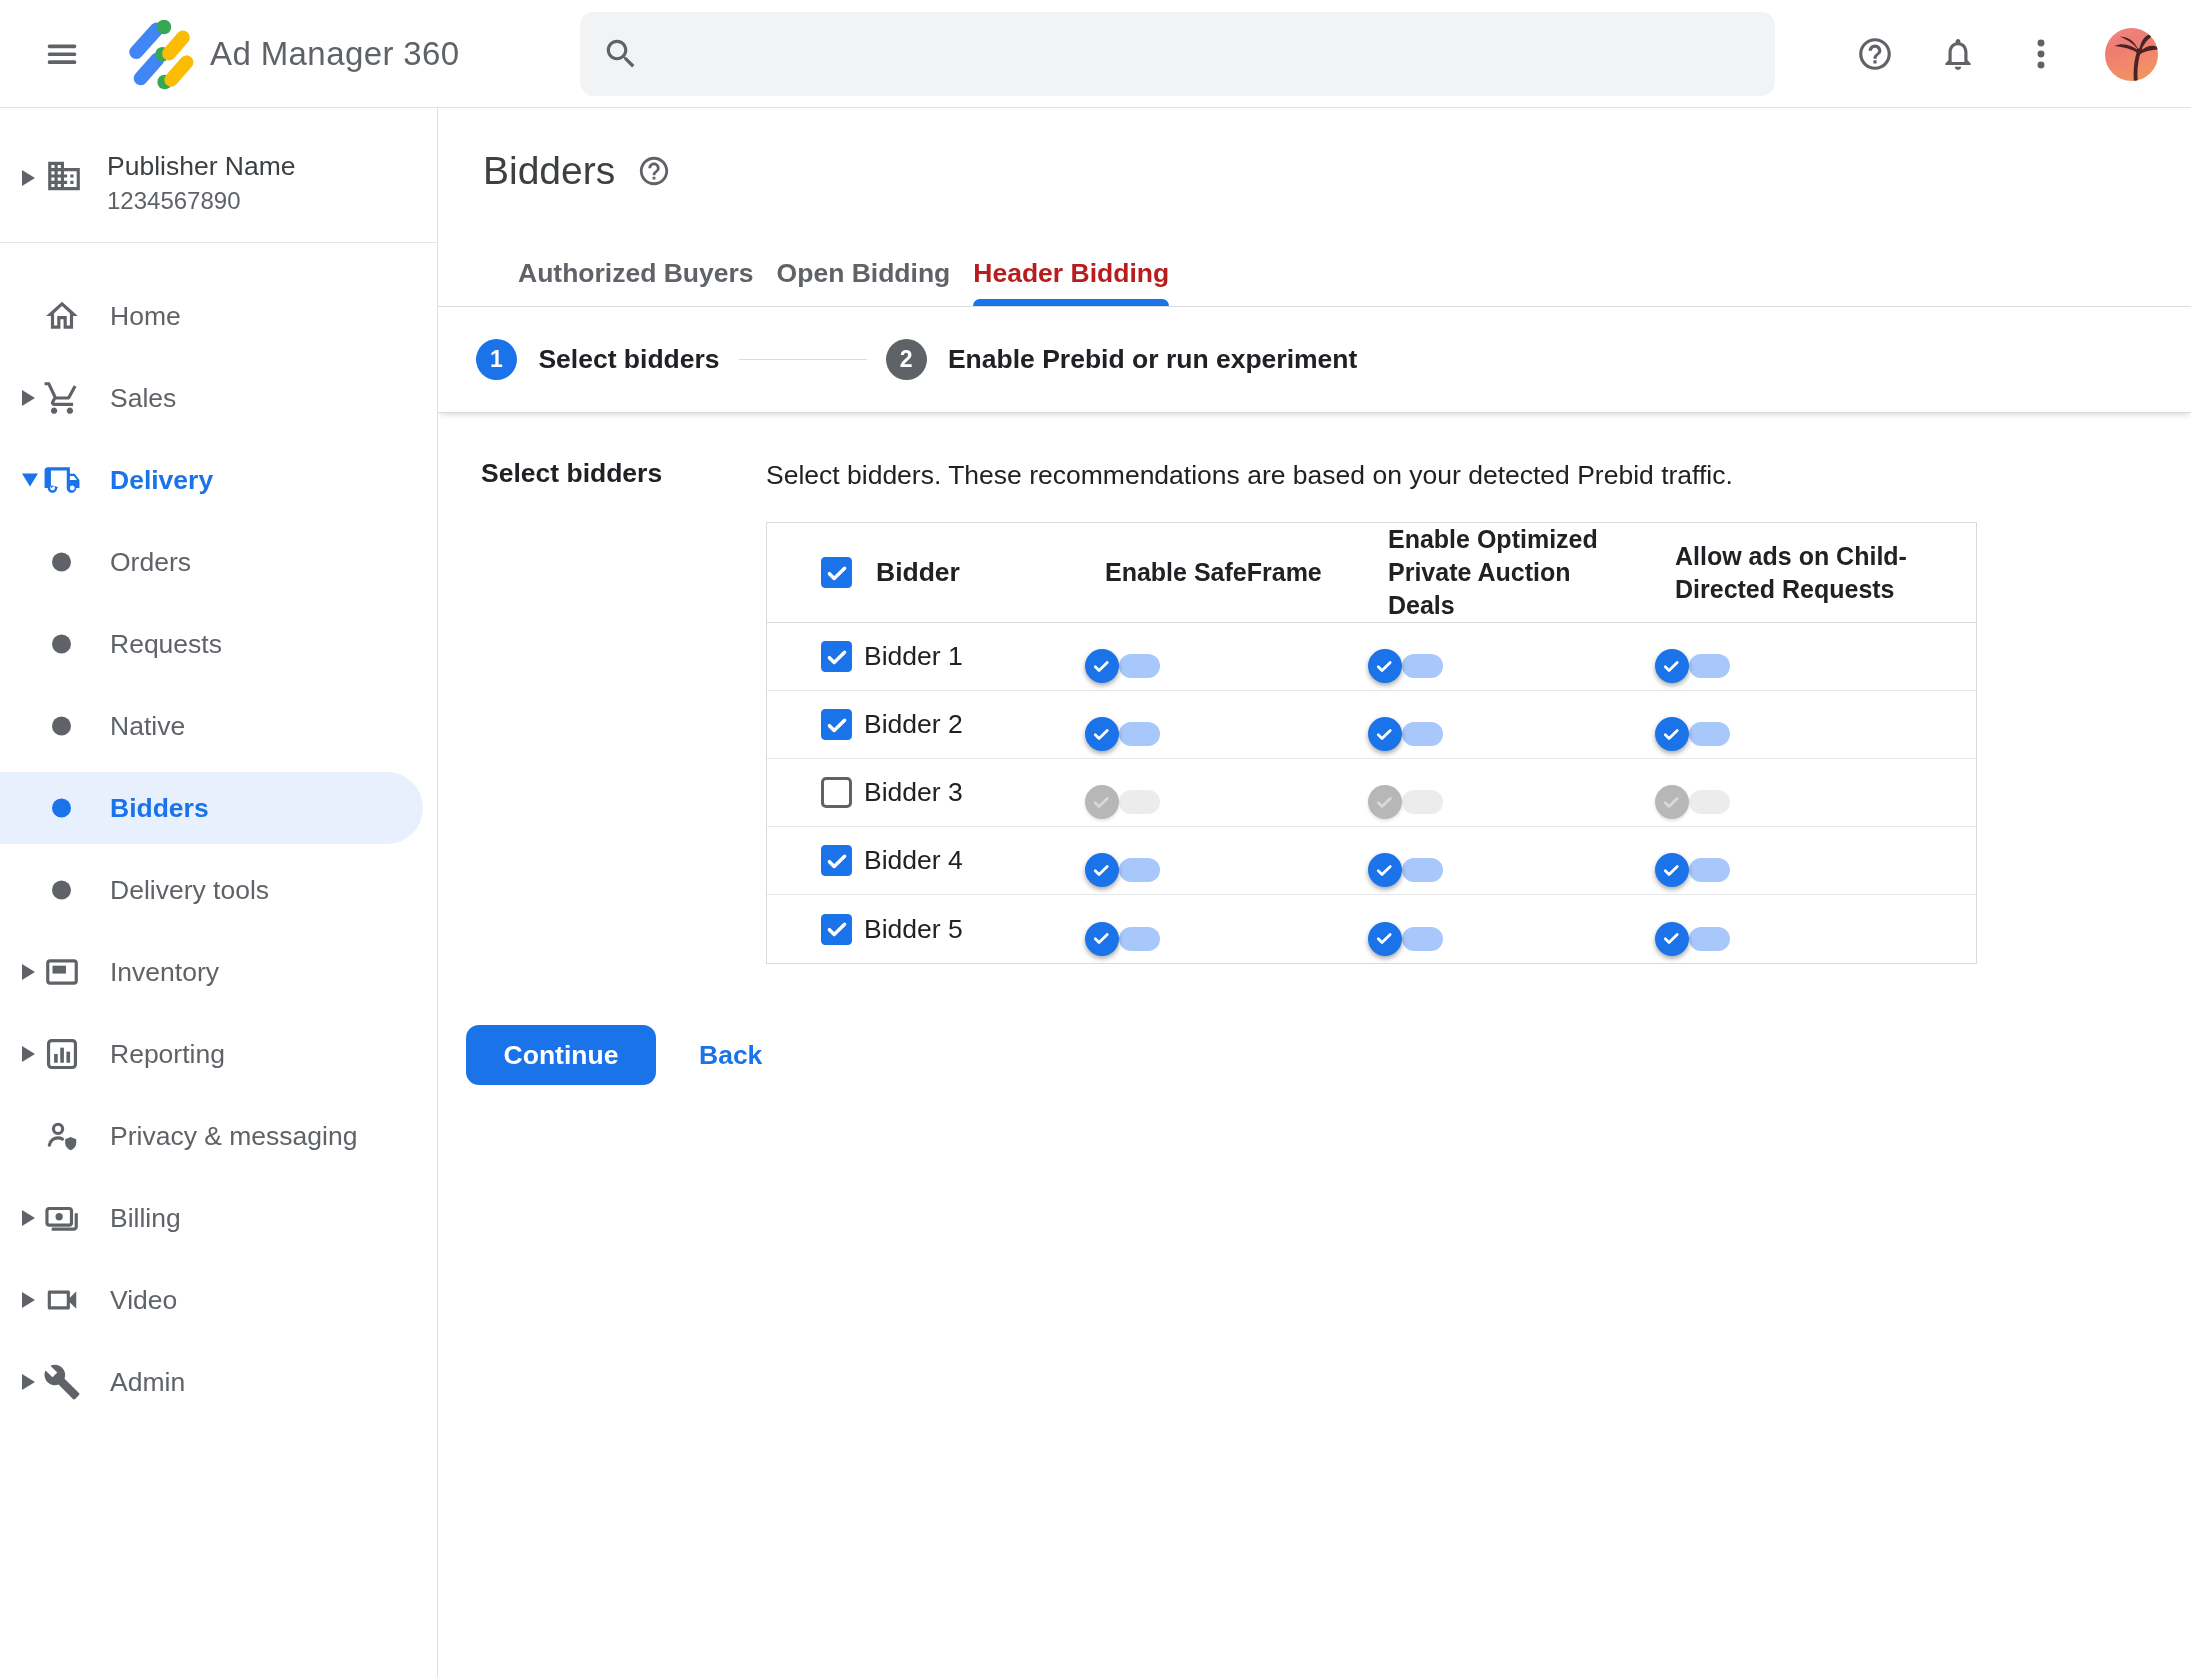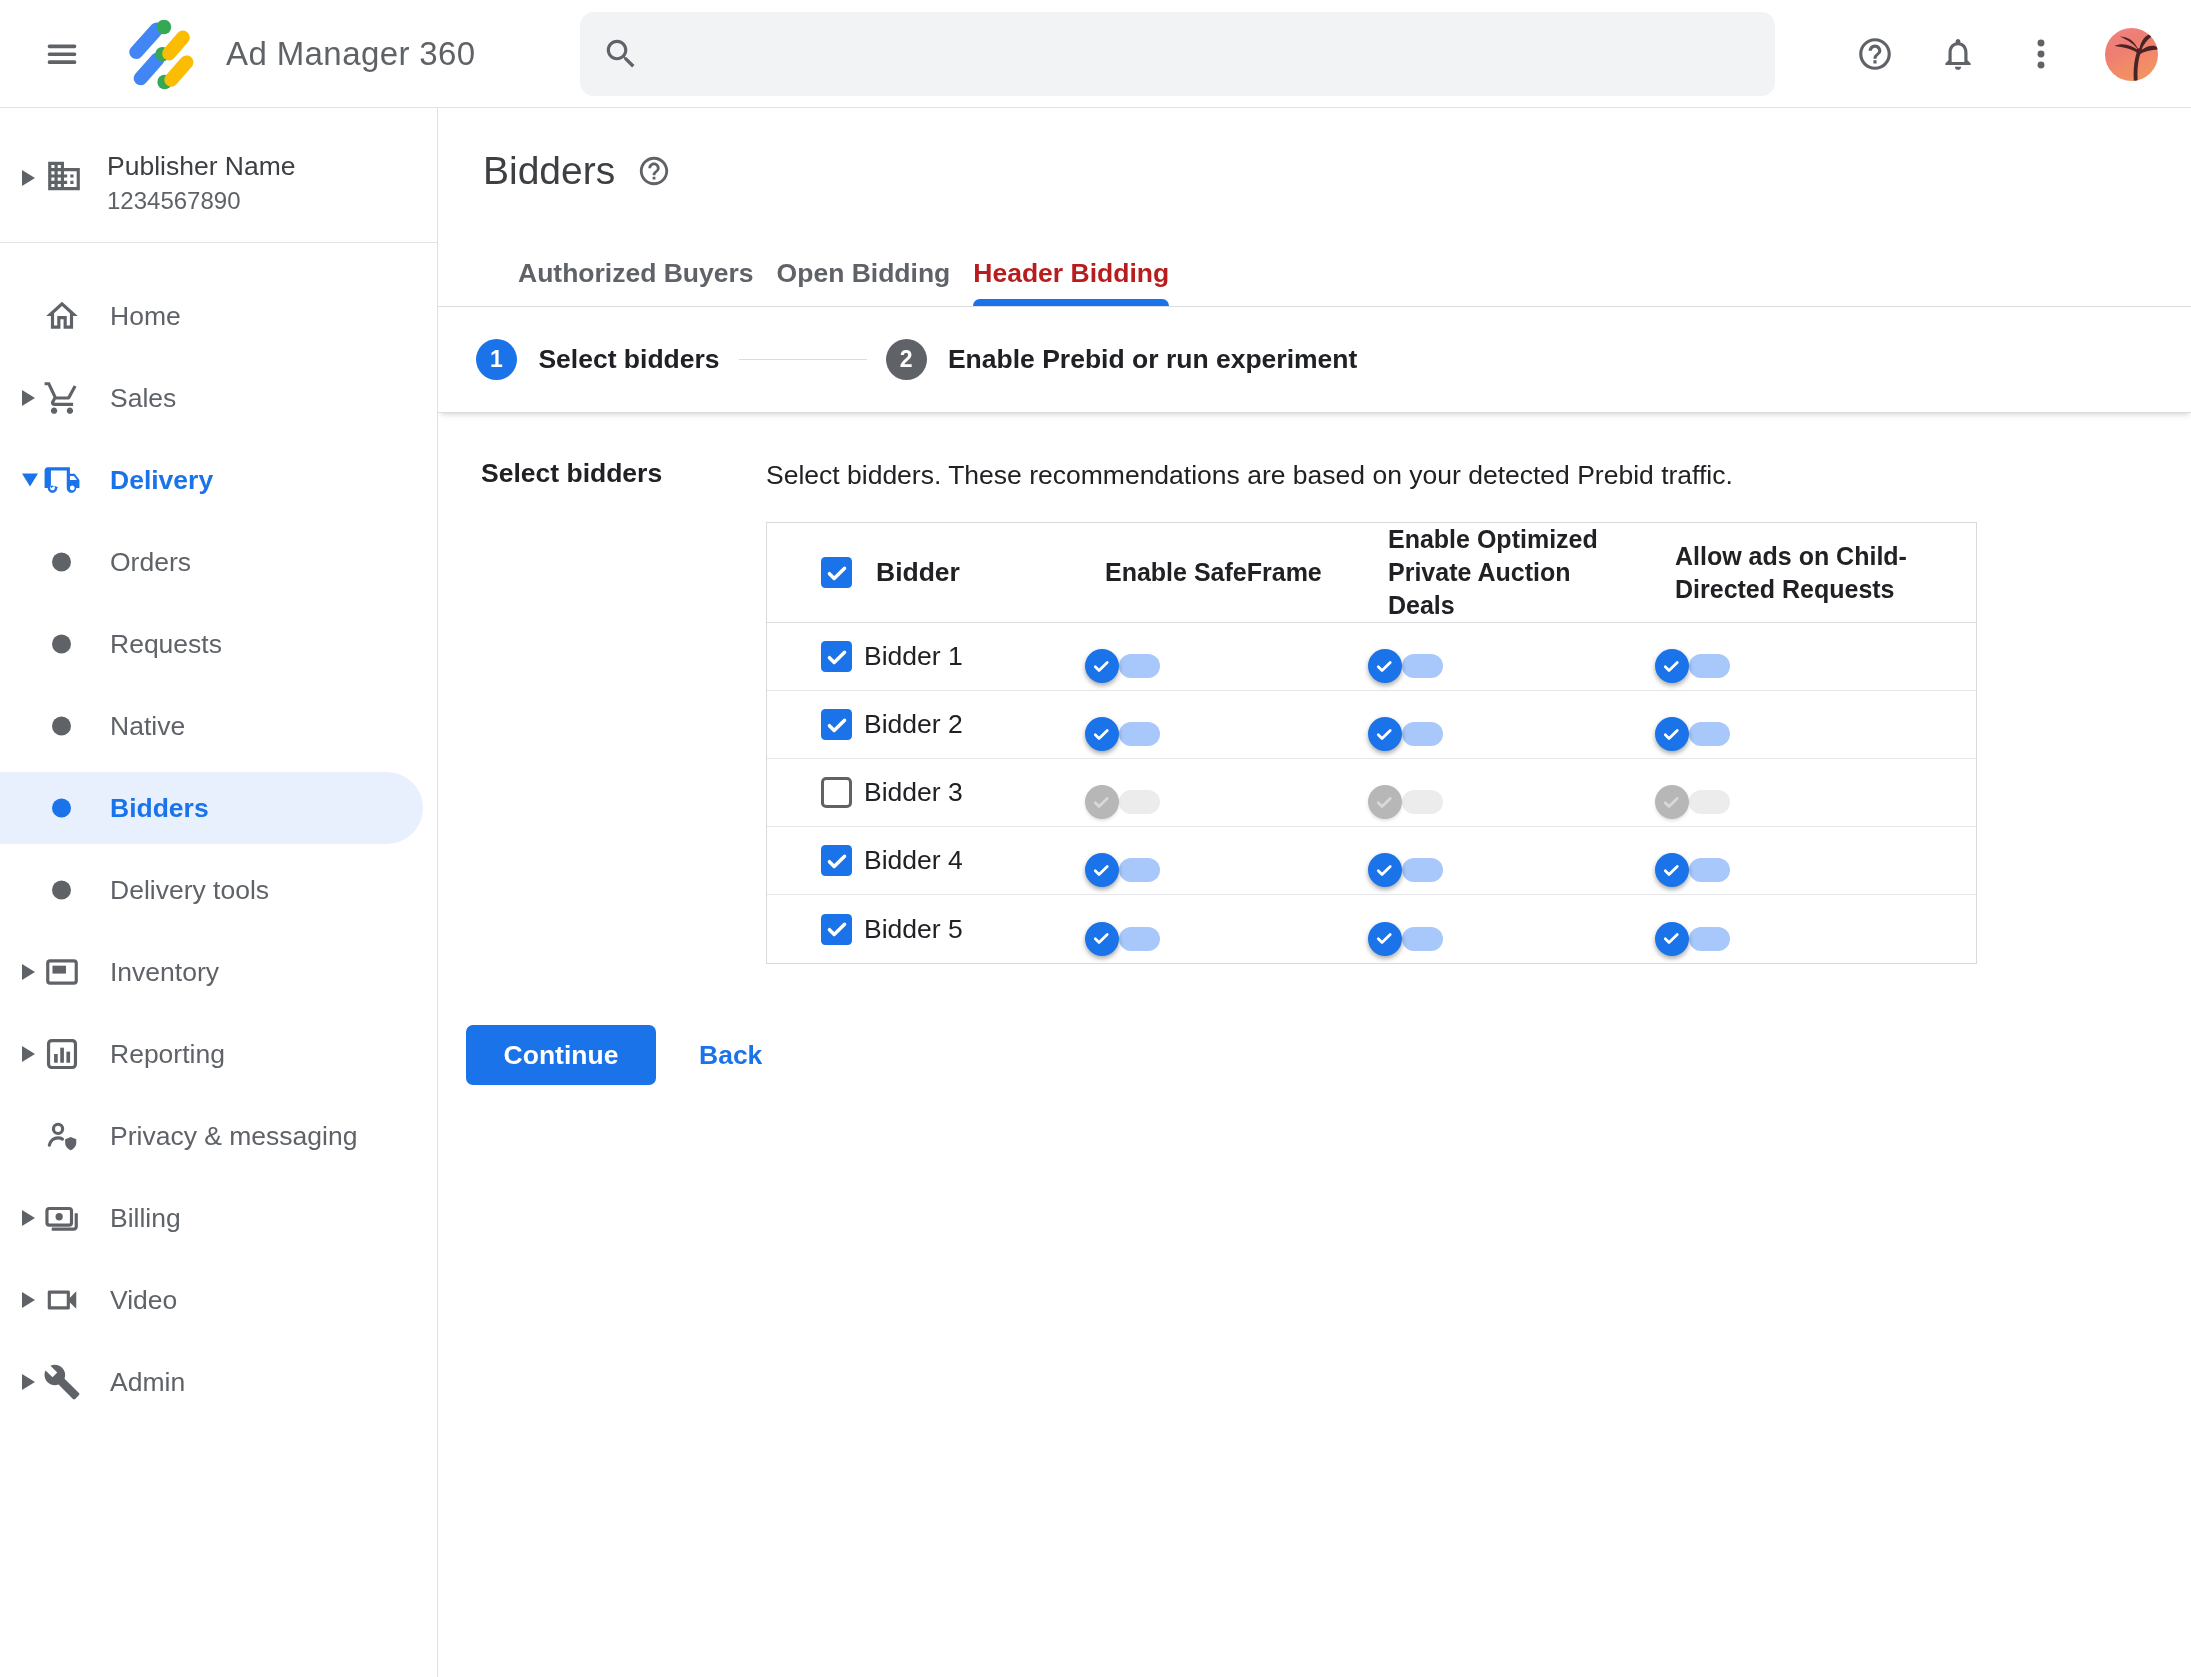--- a/index.html
+++ b/index.html
@@ -5,21 +5,21 @@
   * { margin:0; padding:0; box-sizing:border-box; font-family:"Liberation Sans", sans-serif; }
   html,body { width:2192px; height:1678px; background:#fff; color:#202124; overflow:hidden; }
   body { position:relative; }
 
   
   .topbar { position:absolute; left:0; top:0; width:2192px; height:108px;
             display:flex; align-items:center; border-bottom:0.9px solid #e0e3e7; background:#fff; z-index:5; }
   .hamburger { margin-left:43px; width:38px; height:38px; cursor:pointer; }
   .hamburger svg { width:38px; height:38px; fill:#5f6368; }
   .logo { margin-left:45px; width:70px; height:67px; }
-  .app-name { margin-left:30px; font-size:33px; color:#5f6368; letter-spacing:0.4px; white-space:nowrap; }
+  .app-name { margin-left:14px; font-size:33px; color:#5f6368; letter-spacing:0.4px; white-space:nowrap; }
   .searchbar { position:absolute; left:580px; top:12px; width:1195px; height:84px;
                background:#f1f3f4; border-radius:13.7px; display:flex; align-items:center; }
   .searchbar .ic { margin-left:22px; }
   .searchbar input { flex:1; border:none; outline:none; background:transparent; font-size:27px; color:#202124; padding:0 20.5px; height:100%; }
   .top-actions { position:absolute; right:0; top:0; height:108px; display:flex; align-items:center; }
   .icon-btn { width:38px; height:38px; margin-right:45px; cursor:pointer; }
   .icon-btn svg { width:38px; height:38px; fill:#5f6368; }
   .avatar { width:53px; height:53px; border-radius:50%; margin-right:34px; overflow:hidden;
             background:linear-gradient(155deg,#ef8585 0%, #ee7d72 35%, #f49a5c 100%); cursor:pointer; }
   .ic { display:inline-flex; }
@@ -89,21 +89,21 @@
   .toggle { position:relative; width:58px; height:34px; margin-left:13.7px; cursor:pointer; }
   .toggle .track { position:absolute; left:0; top:5.1px; width:41px; height:24px; border-radius:12px; background:#a8c7fa; }
   .toggle .thumb { position:absolute; right:0; top:0; width:34px; height:34px; border-radius:50%; background:#1a73e8;
                    box-shadow:0 2.6px 5.1px rgba(0,0,0,.35); display:flex; align-items:center; justify-content:center; }
   .toggle .thumb svg { width:20.5px; height:20.5px; }
   .toggle.disabled .track { background:#ececec; }
   .toggle.disabled .thumb { background:#b7b7b7; box-shadow:0 1.7px 3.4px rgba(0,0,0,.12); }
 
   .actions { margin-left:28px; margin-top:61px; display:flex; align-items:center; }
   .continue-btn { width:190px; height:60px; background:#1a73e8; color:#fff; font-size:26.5px; font-weight:bold;
-                  border:none; border-radius:7px; cursor:pointer; }
+                  border:none; border-radius:13px; cursor:pointer; }
   .back-link { margin-left:43px; font-size:26.5px; font-weight:bold; color:#1a73e8; cursor:pointer; }
 </style>
 </head>
 <body>
 
 <div class="topbar">
   <div class="hamburger">
     <svg viewBox="0 0 24 24">
         <rect x="3" y="6" width="18" height="2.3" rx="1"></rect>
         <rect x="3" y="11" width="18" height="2.3" rx="1"></rect>

